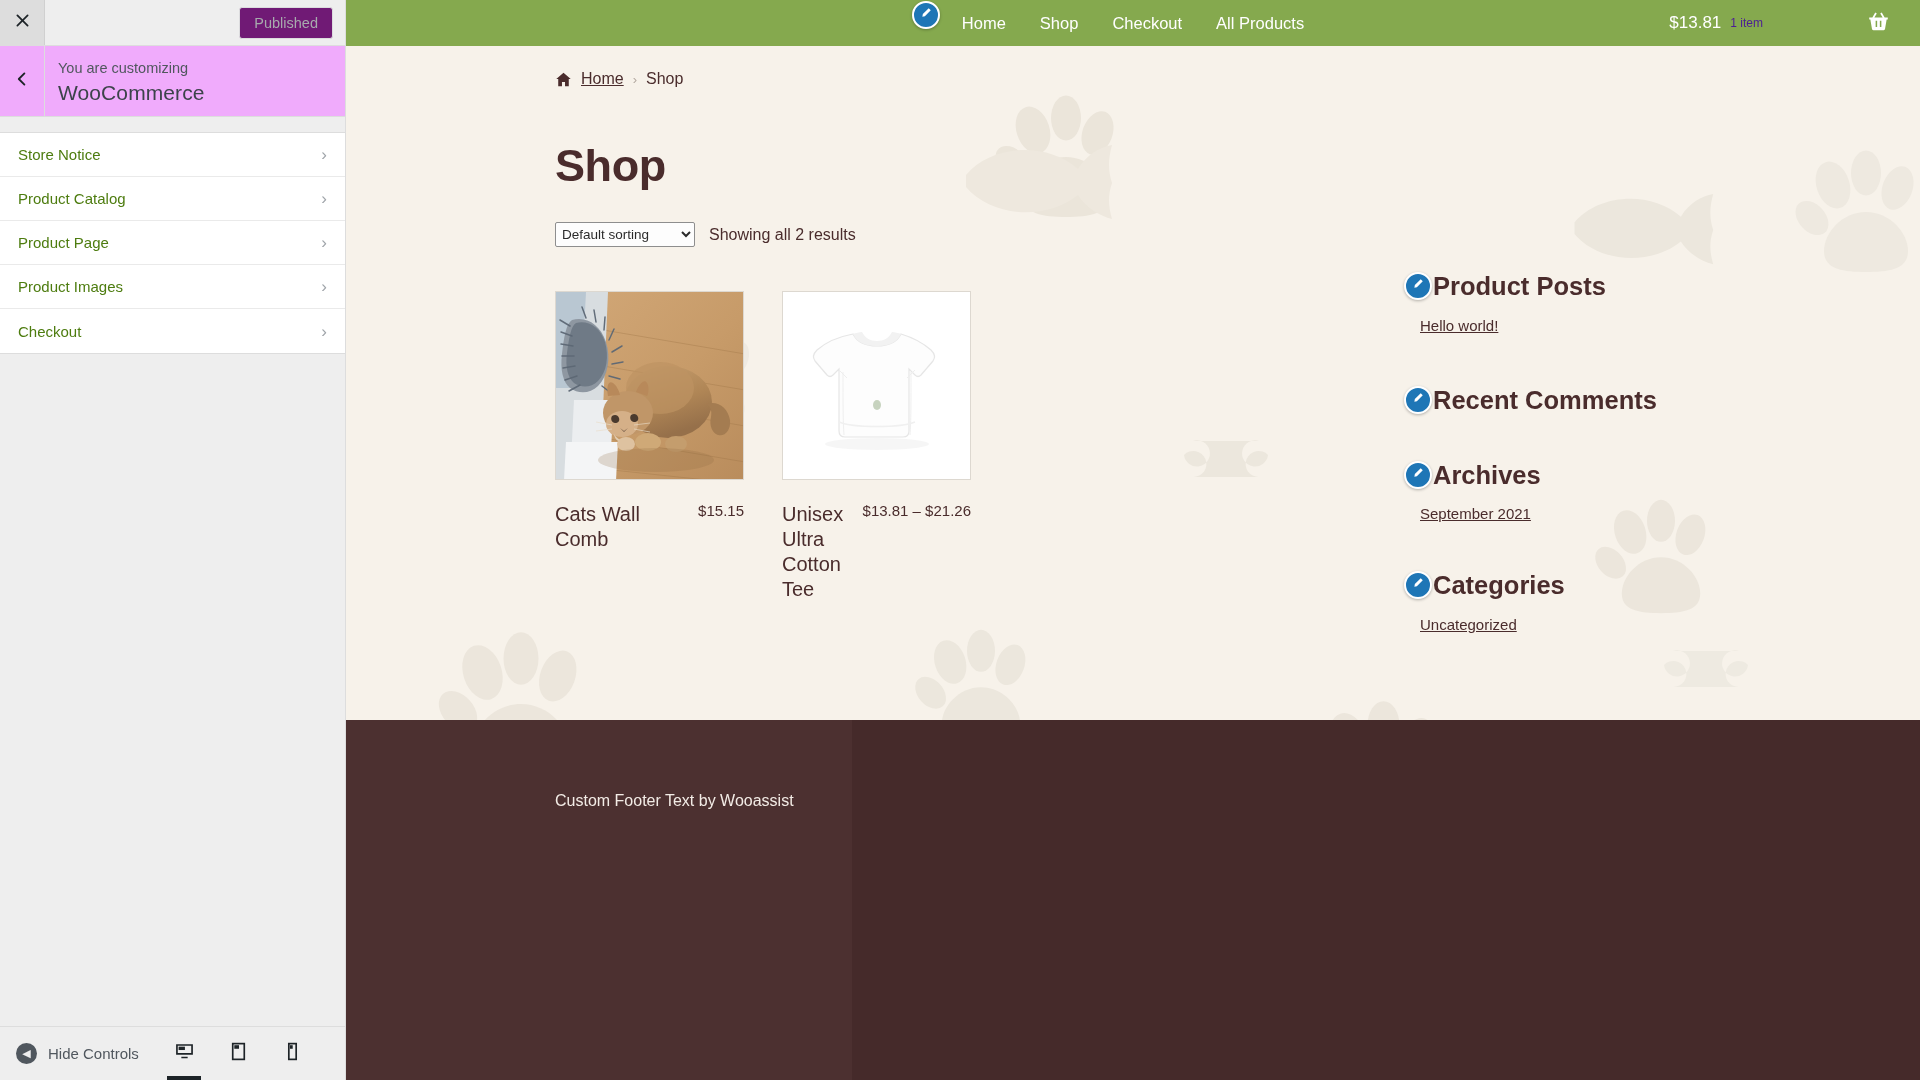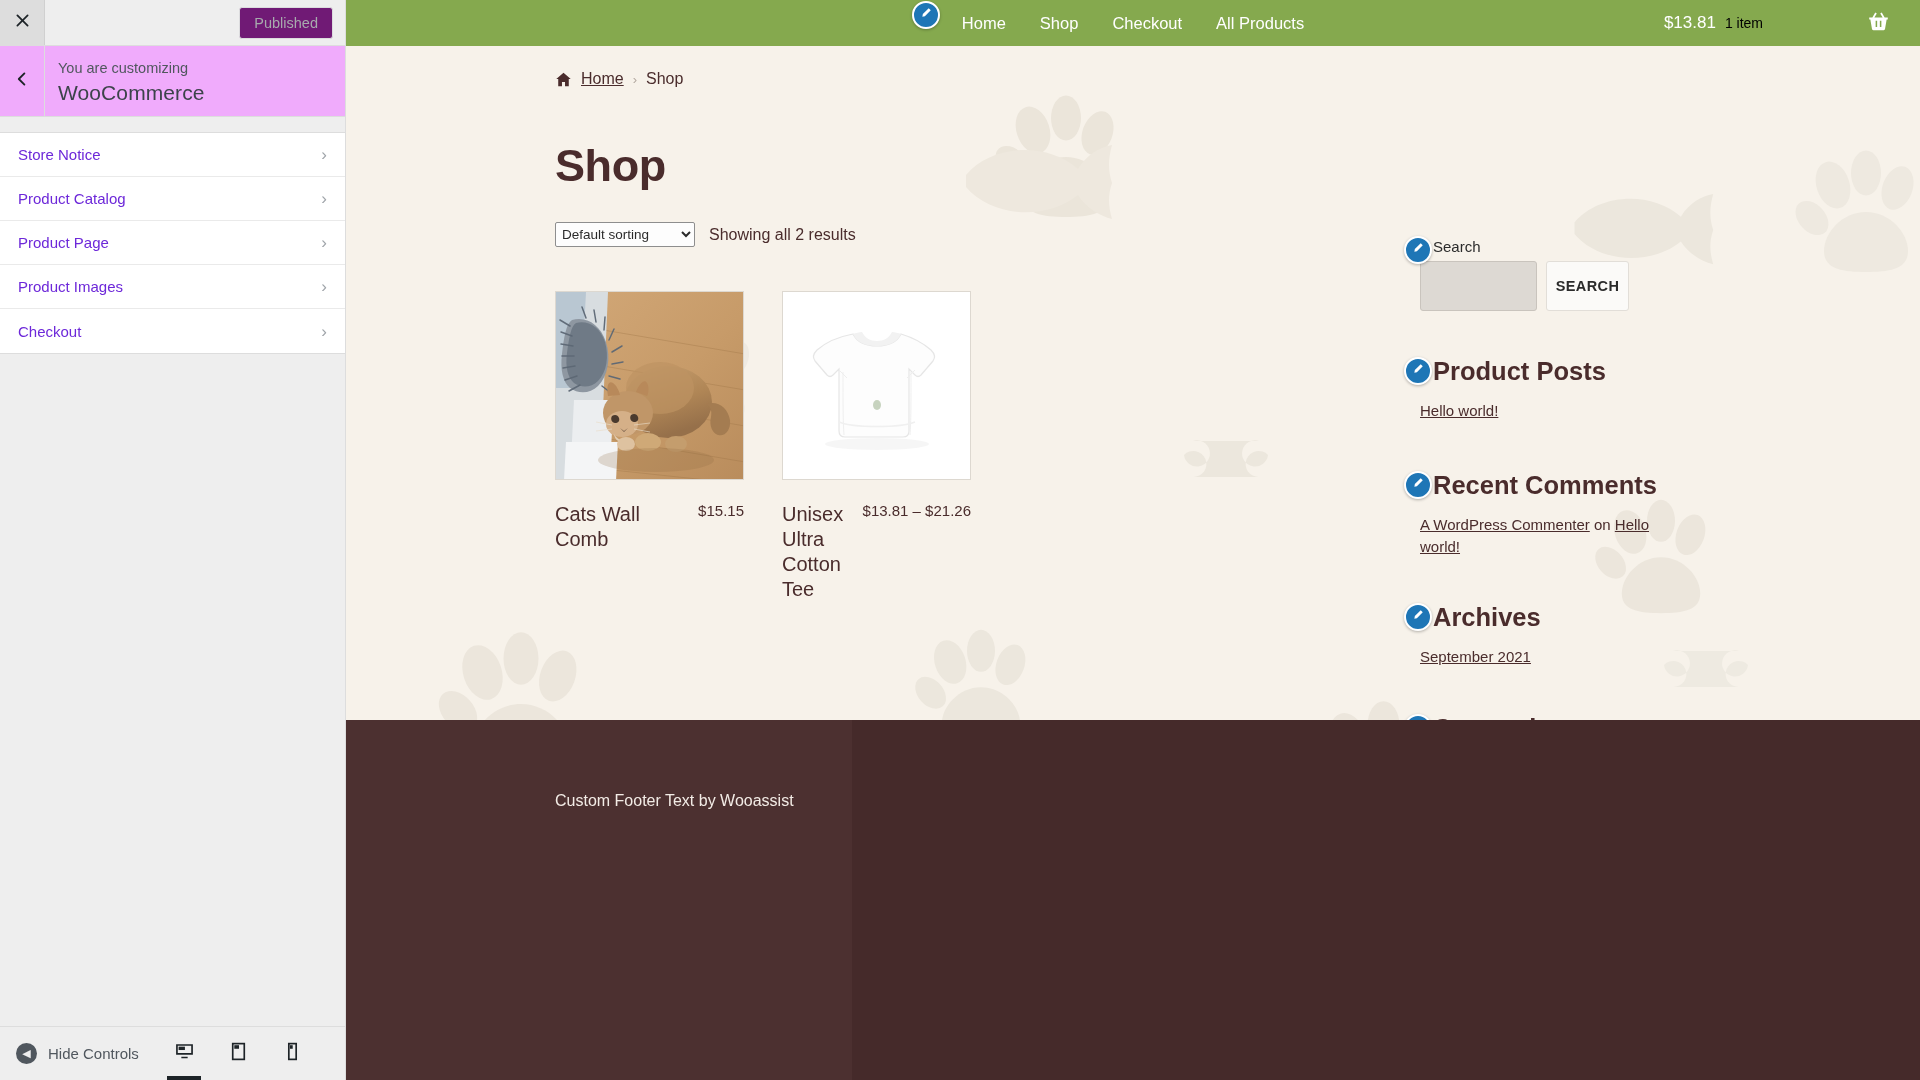--- a/index.html
+++ b/index.html
@@ -70,21 +70,21 @@
   .cz-list { background: #fff; border-bottom: 1px solid #ddd; }
   .cz-item {
     height: 44px;
     display: flex; align-items: center;
     padding: 0 18px 0 18px;
     border-bottom: 1px solid #eaeaea;
     cursor: pointer;
     background: #fff;
   }
   .cz-item:last-child { border-bottom: none; }
-  .cz-item-label { font-size: 15px; color: #6d28d9; flex: 1; }
+  .cz-item-label { font-size: 15px; color: #4d7c0f; flex: 1; }
   .cz-chev { color: #a0a5aa; font-size: 17px; line-height: 1; }
 
   .cz-body-fill { flex: 1; background: #eee; }
 
   .cz-footer {
     height: 54px; flex: 0 0 54px;
     background: #eee;
     border-top: 1px solid #ddd;
     display: flex; align-items: center;
     padding: 0 16px;
@@ -133,21 +133,21 @@
     display: flex; justify-content: center; align-items: center;
     gap: 34px; pointer-events: none;
   }
   .nav-links { display: flex; align-items: center; gap: 34px; pointer-events: auto; }
   .nav-link {
     color: #fff; font-size: 16.5px; text-decoration: none;
     cursor: pointer; white-space: nowrap;
   }
   .cart-block { margin-left: auto; display: flex; align-items: center; gap: 9px; position: relative; z-index: 4; }
   .cart-amount { color: #fff; font-size: 17px; }
-  .cart-count { color: #000000; font-size: 14px; }
+  .cart-count { color: #4c1d95; font-size: 12px; }
   .cart-icon-wrap { margin-left: 95px; display: flex; align-items: center; cursor: pointer; }
   .cart-icon-wrap svg { width: 23px; height: 23px; }
 
   
   .edit-pin {
     width: 28px; height: 28px; border-radius: 50%;
     background: #1e76b6;
     border: 2px solid #fff;
     box-shadow: 0 1px 3px rgba(0,0,0,.28);
     display: flex; align-items: center; justify-content: center;
@@ -606,34 +606,20 @@
             <div class="sort-row sort-row-bottom">
               <select class="sort-select">
                 <option>Default sorting</option>
               </select>
               <span class="result-count">Showing all 2 results</span>
             </div>
           </div>
 
           <div class="side-col">
 
-            <div class="widget">
-              <div class="widget-pin edit-pin inline-pin">
-                <span>
-                  <svg viewBox="0 0 20 20" fill="#fff">
-                      <path d="M13.9 3.2l2.9 2.9-8.4 8.4-3.6.7.7-3.6 8.4-8.4z"></path>
-                    </svg>
-                </span>
-              </div>
-              <div class="widget-label-small">Search</div>
-              <div class="search-row">
-                <input class="search-input" type="text" placeholder="" style="">
-                <button class="search-btn">SEARCH</button>
-              </div>
-            </div>
 
             <div class="widget" style="margin-top:34px;">
               <div class="widget-pin edit-pin">
                 <span>
                   <svg viewBox="0 0 20 20" fill="#fff">
                       <path d="M13.9 3.2l2.9 2.9-8.4 8.4-3.6.7.7-3.6 8.4-8.4z"></path>
                     </svg>
                 </span>
               </div>
               <h2 class="widget-title">Product Posts</h2>
@@ -646,27 +632,20 @@
 
             <div class="widget" style="margin-top:50px;">
               <div class="widget-pin edit-pin">
                 <span>
                   <svg viewBox="0 0 20 20" fill="#fff">
                       <path d="M13.9 3.2l2.9 2.9-8.4 8.4-3.6.7.7-3.6 8.4-8.4z"></path>
                     </svg>
                 </span>
               </div>
               <h2 class="widget-title">Recent Comments</h2>
-              <div class="widget-body">
-                <div class="widget-li">
-                  <a class="widget-link">A WordPress Commenter</a>
-                  <span>on</span>
-                  <a class="widget-link">Hello world!</a>
-                </div>
-              </div>
             </div>
 
             <div class="widget" style="margin-top:46px;">
               <div class="widget-pin edit-pin">
                 <span>
                   <svg viewBox="0 0 20 20" fill="#fff">
                       <path d="M13.9 3.2l2.9 2.9-8.4 8.4-3.6.7.7-3.6 8.4-8.4z"></path>
                     </svg>
                 </span>
               </div>

